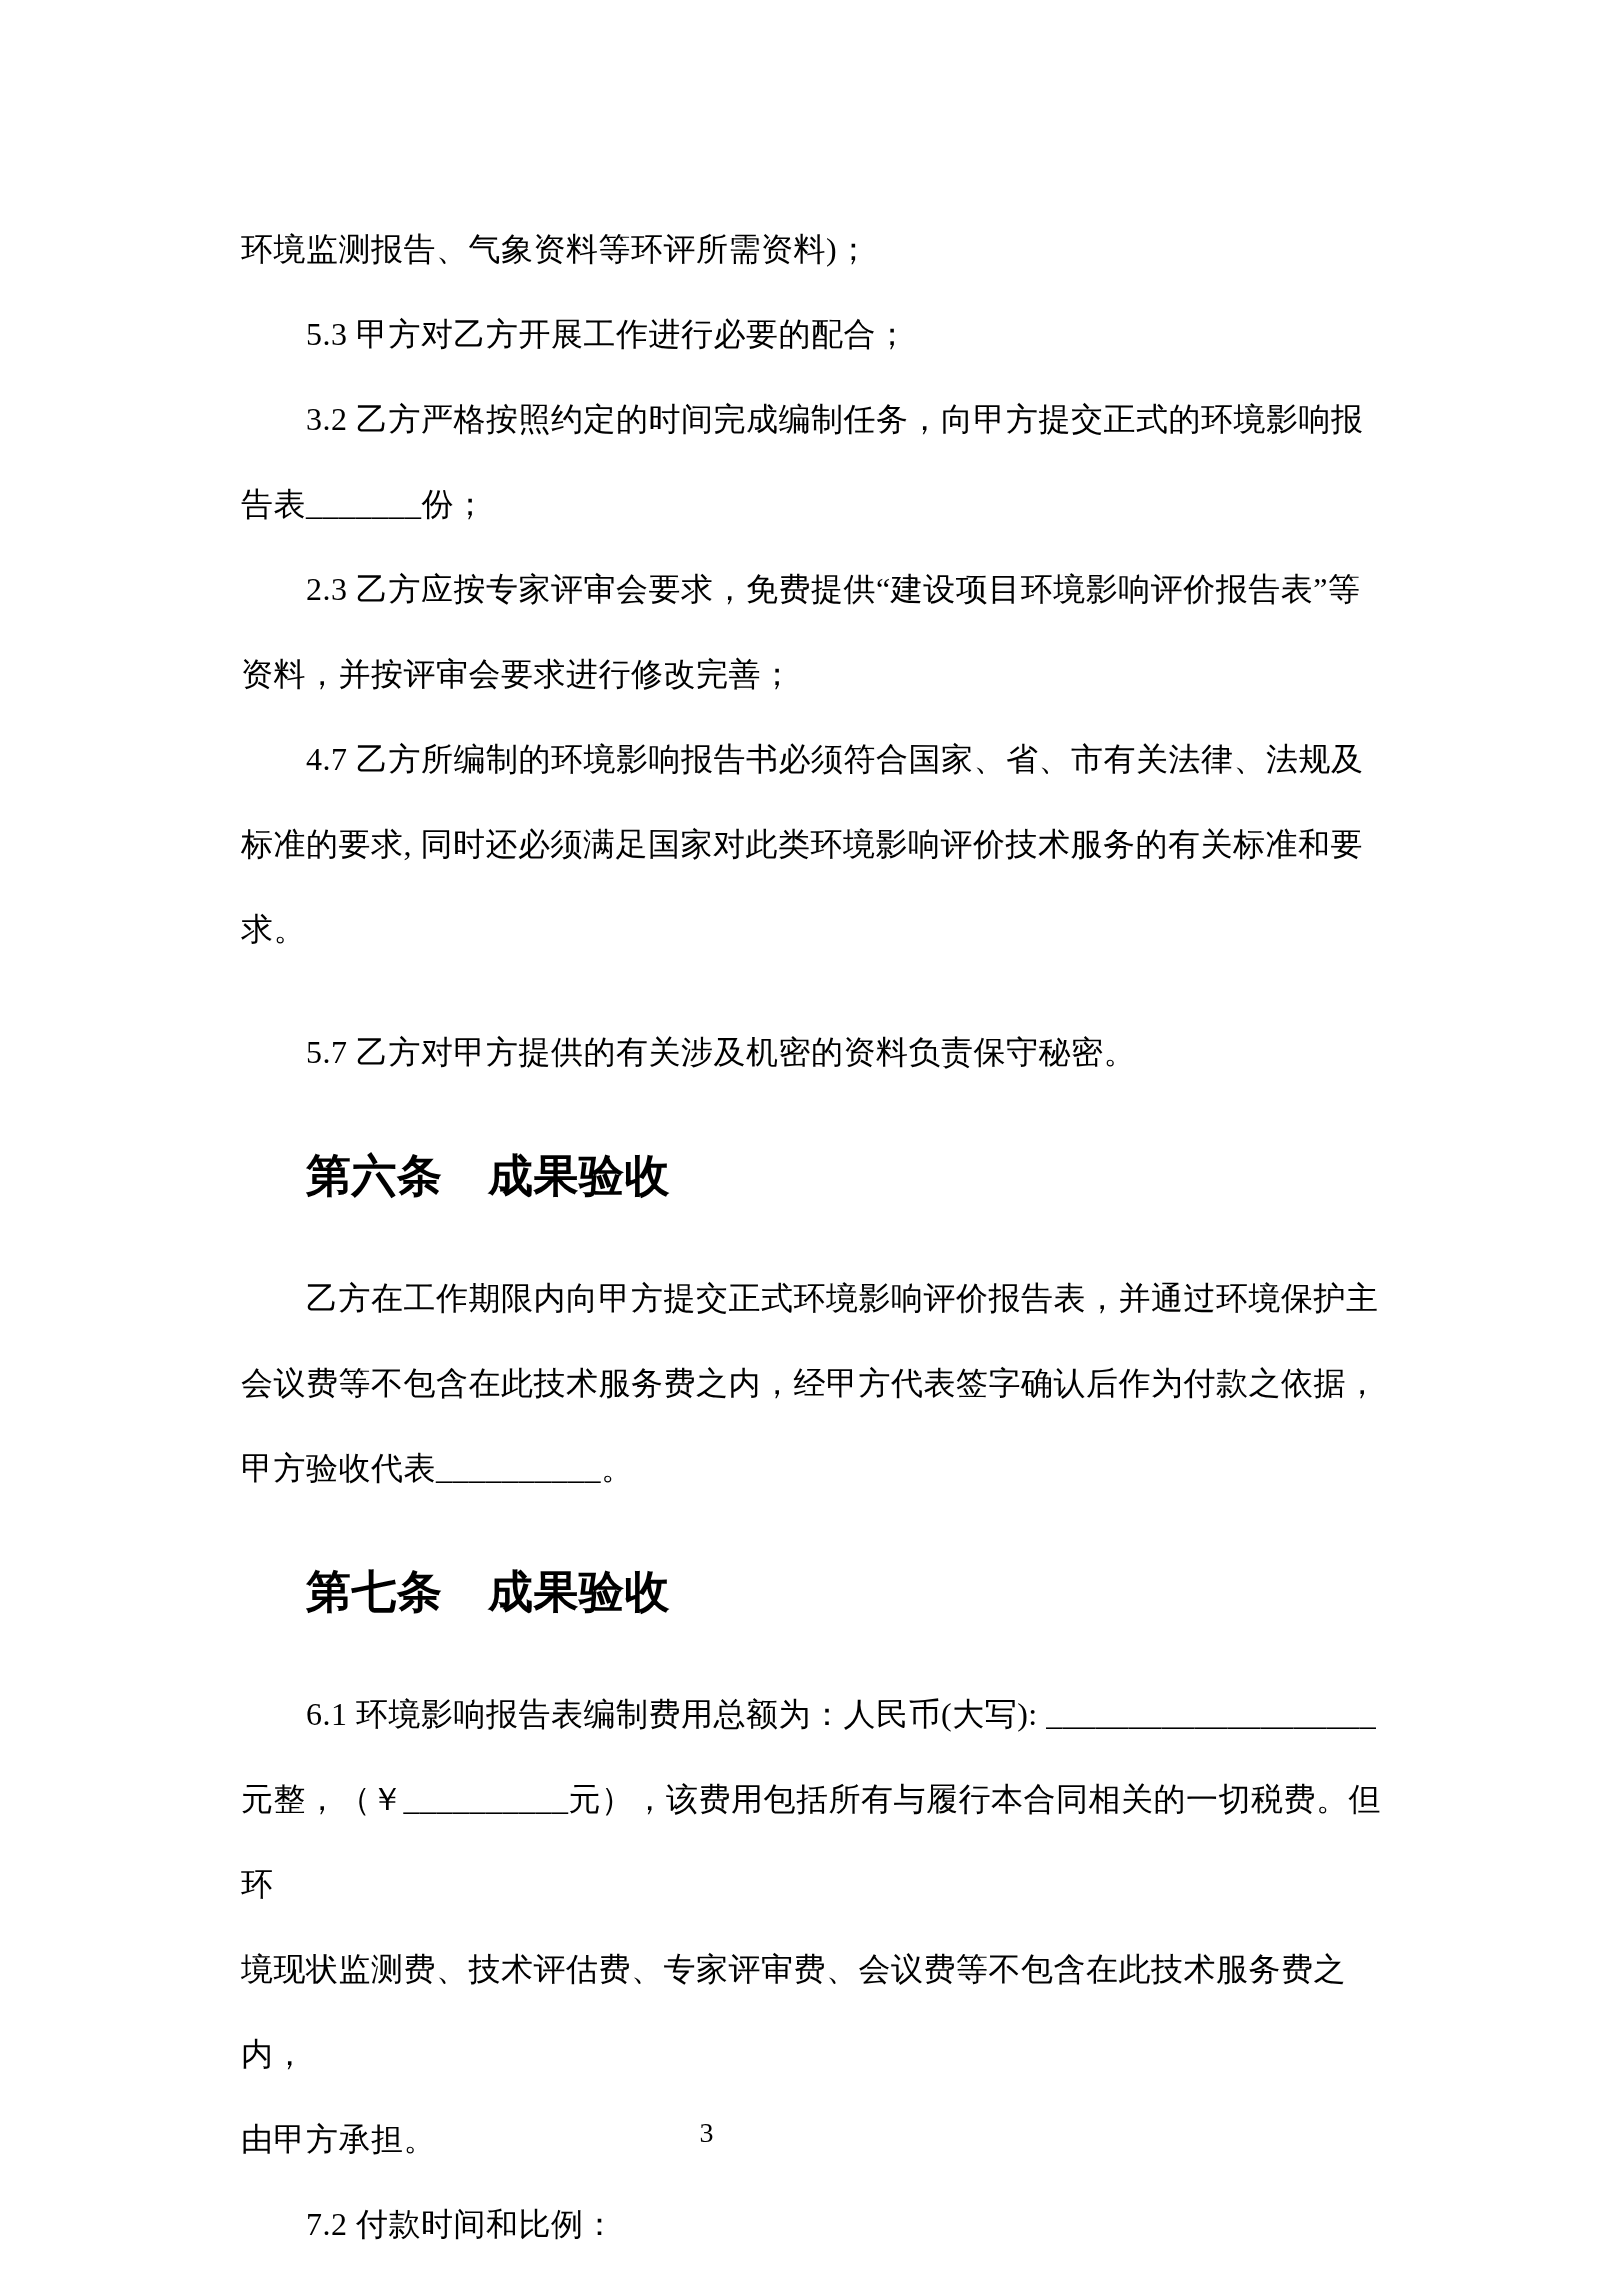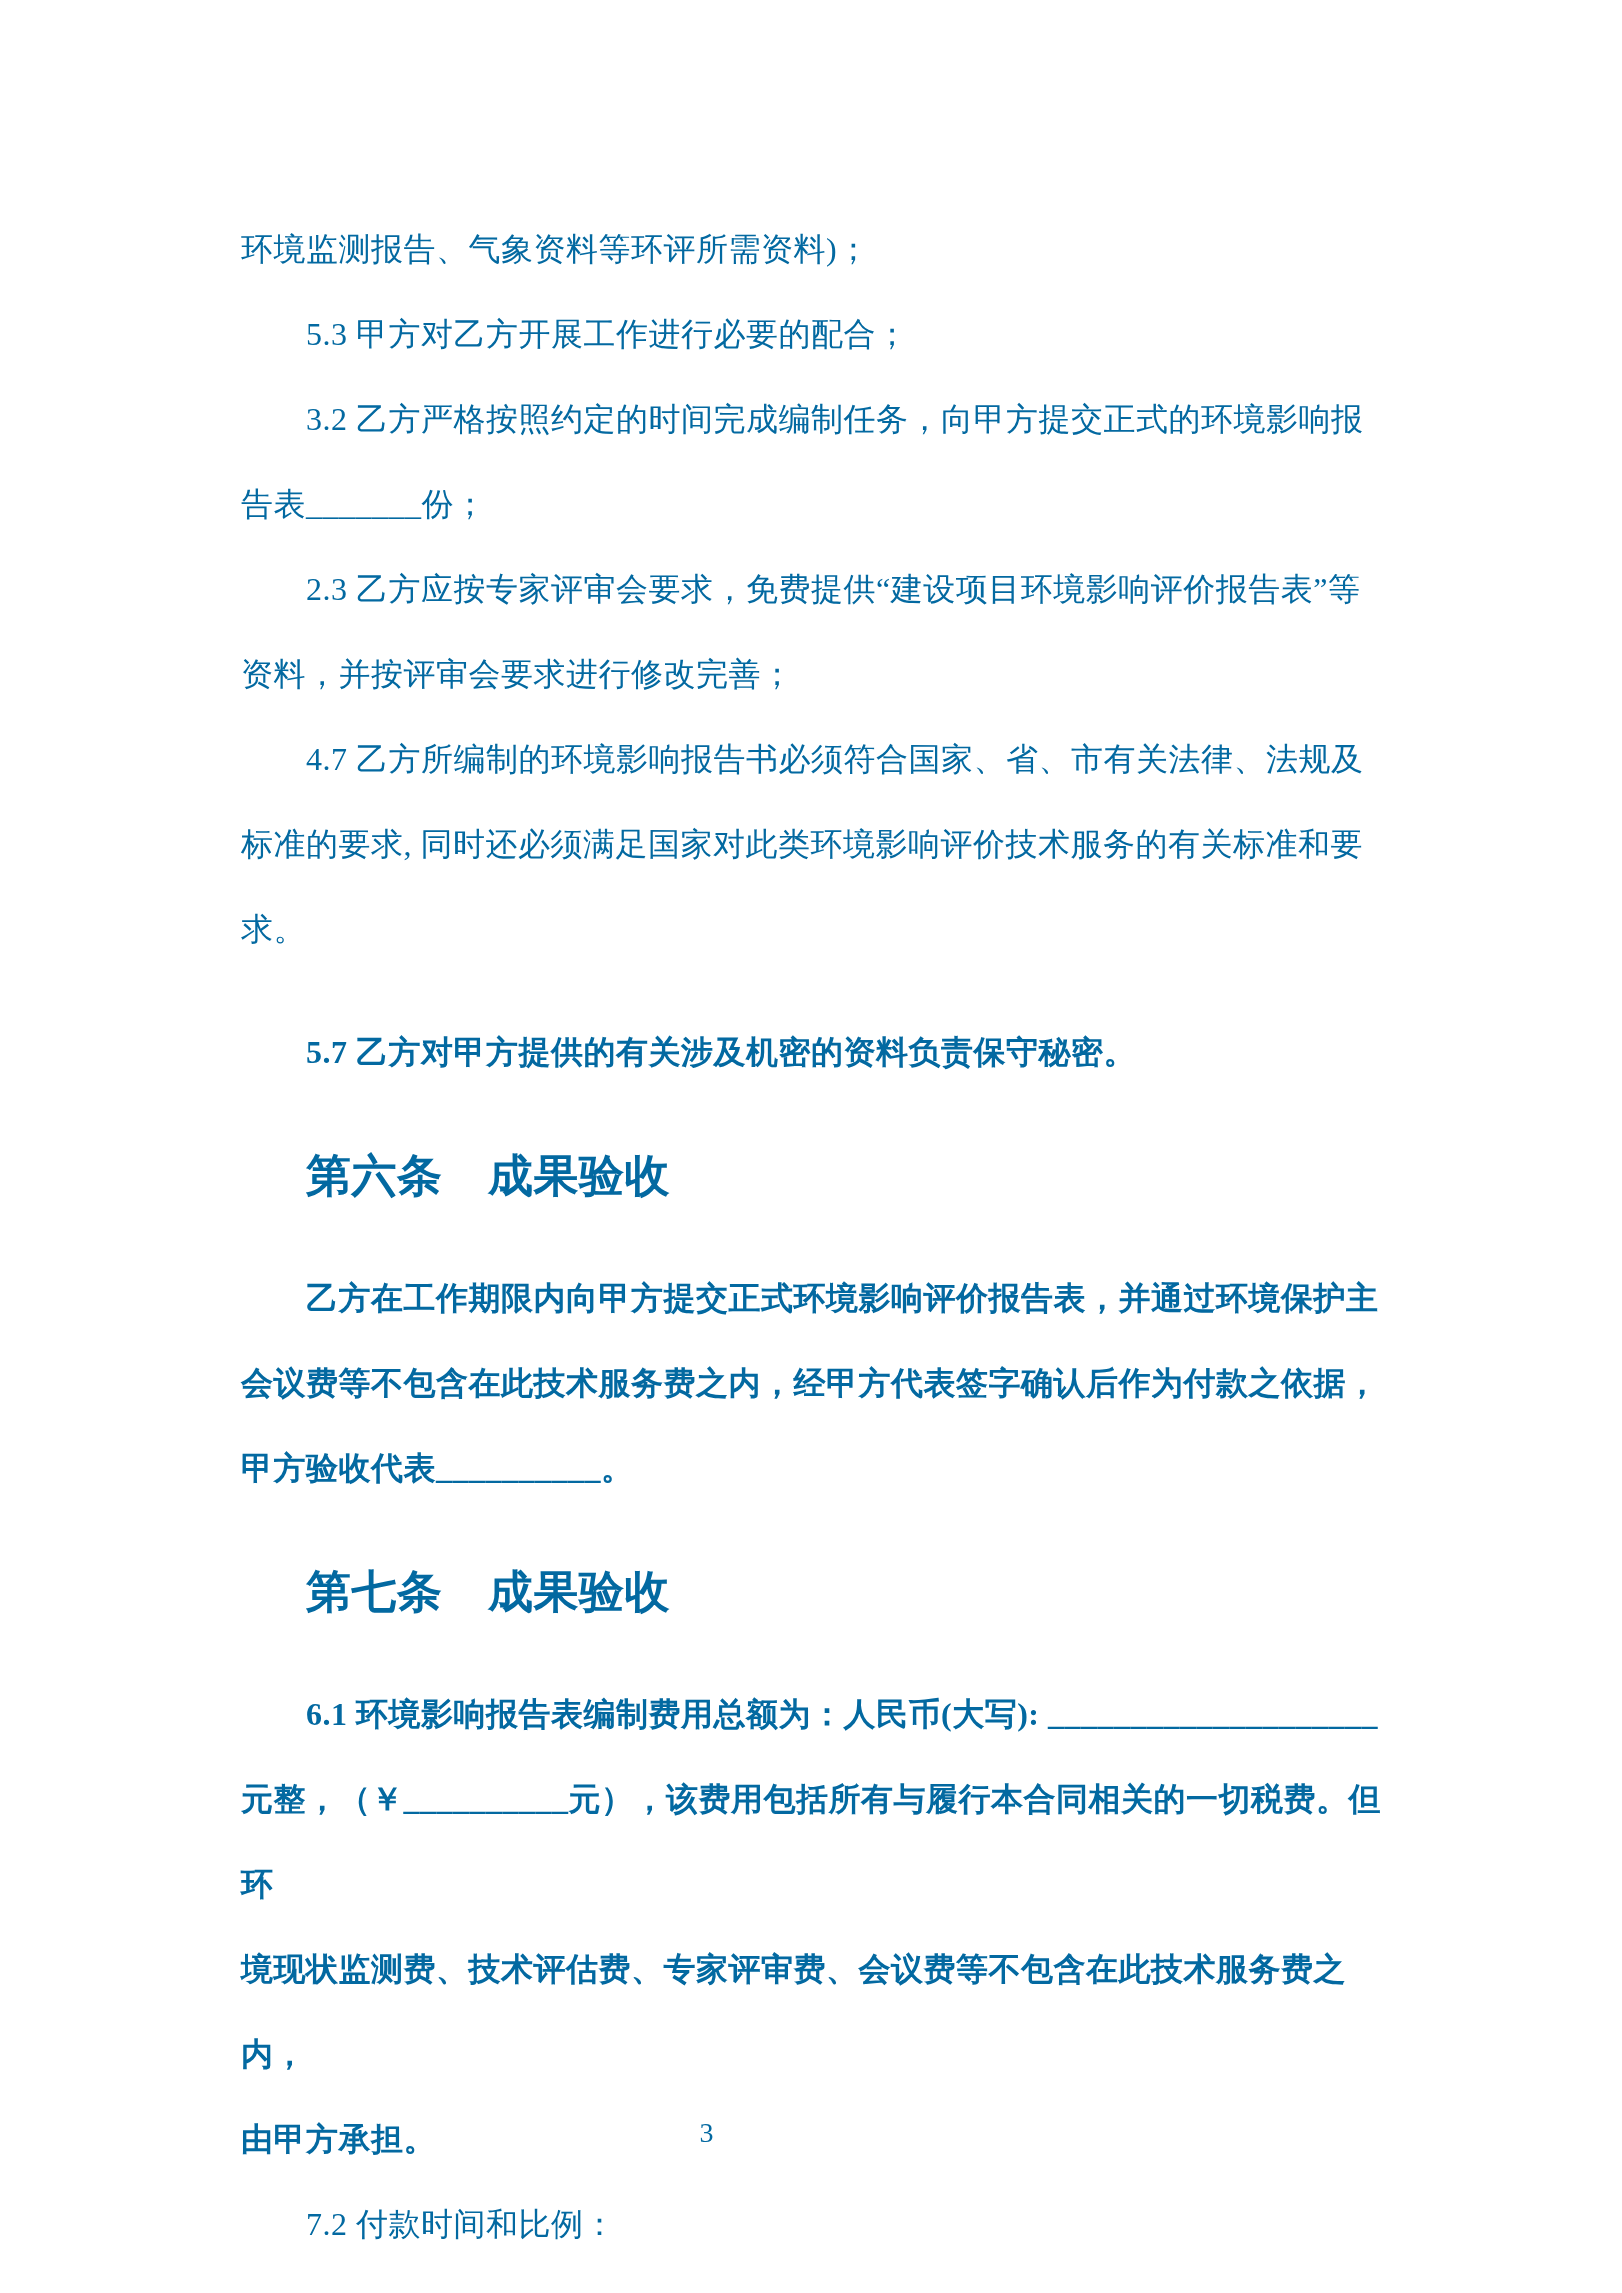--- a/index.html
+++ b/index.html
@@ -7,21 +7,21 @@
     padding: 0;
     background: #ffffff;
   }
   .page {
     position: relative;
     width: 1413px;
     height: 2294px;
     background: #ffffff;
     overflow: hidden;
     font-family: "Liberation Serif", "DejaVu Serif", serif;
-    color: #0369a1;
+    color: #000000;
   }
   .text-block {
     position: absolute;
     top: 207px;
     left: 241px;
     width: 1147px;
   }
   .para {
     margin: 0;
     font-size: 32px;
@@ -29,21 +29,20 @@
     white-space: pre-line;
     text-indent: 65px;
     text-align: left;
     letter-spacing: 0.5px;
   }
   .flush {
     text-indent: 0;
   }
   .gap {
     margin-top: 38px;
-    font-weight: bold;
   }
   .heading {
     font-family: "Liberation Sans", "DejaVu Sans", sans-serif;
     font-weight: bold;
     font-size: 45px;
   }
   .page-number {
     position: absolute;
     top: 2115px;
     left: 0;

